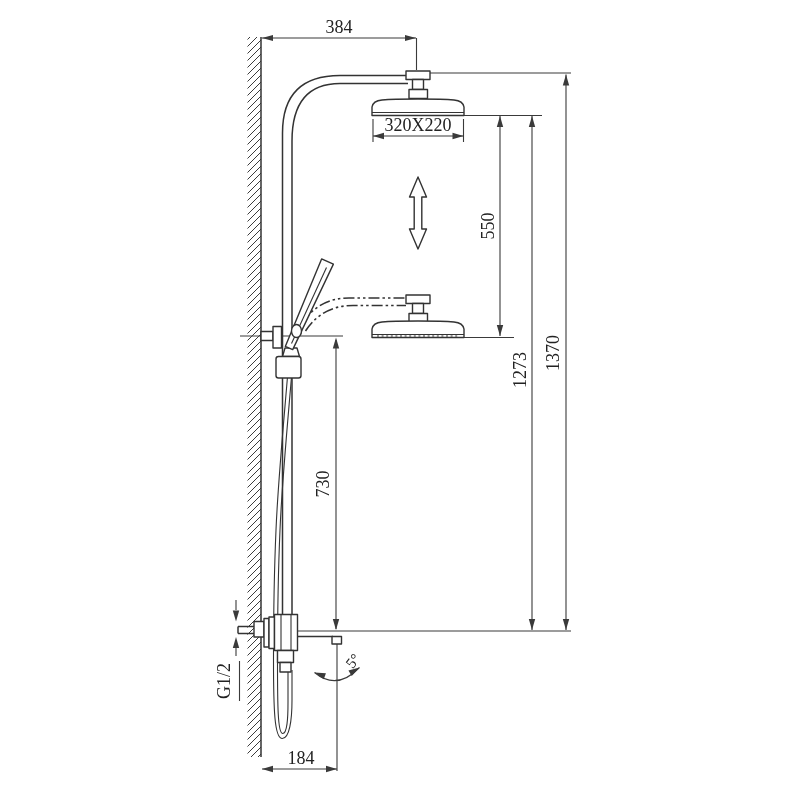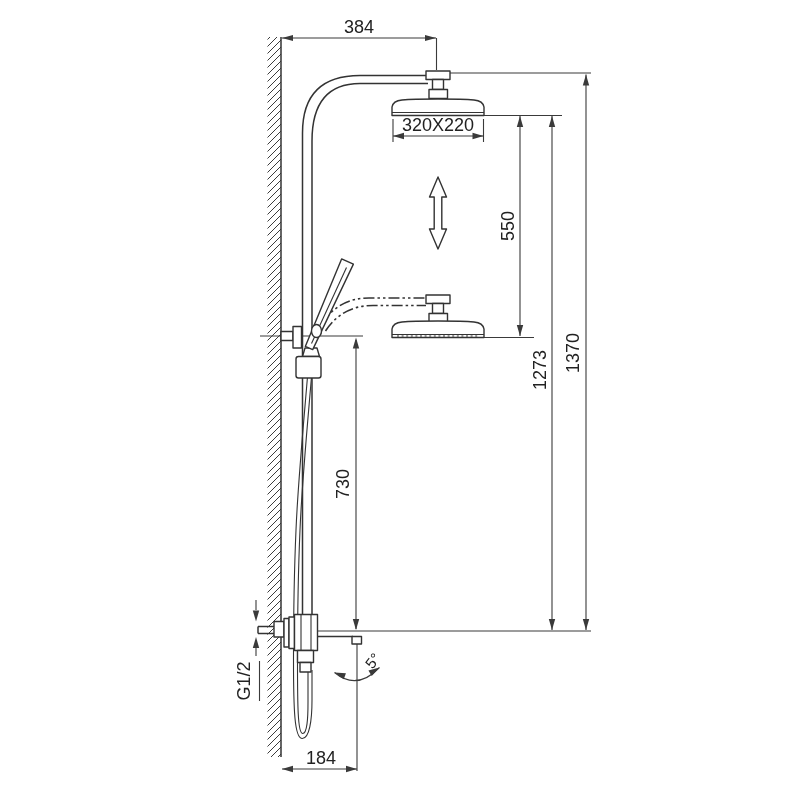--- a/index.html
+++ b/index.html
@@ -1,17 +1,17 @@
 <!DOCTYPE html>
 <html><head>
 <meta charset="utf-8">
 <style>
   html,body{margin:0;padding:0;background:#ffffff;}
   .stage{position:relative;width:661px;height:800px;background:#ffffff;overflow:hidden;
-         font-family:Liberation Sans, sans-serif;margin-left:20px;}
+         font-family:Liberation Serif, serif;}
   svg{position:absolute;left:0;top:0;}
   .obj{stroke:#333333;stroke-width:1.5;fill:none;stroke-linejoin:round;stroke-linecap:butt;}
   .objf{stroke:#333333;stroke-width:1.4;fill:#ffffff;stroke-linejoin:round;}
   .thin{stroke:#333333;stroke-width:1.1;fill:none;}
   .dim{stroke:#3a3a3a;stroke-width:1.1;fill:none;}
   .arr{fill:#3a3a3a;stroke:none;}
   .phantom{stroke:#333333;stroke-width:1.6;fill:none;stroke-dasharray:11 3 2.5 3 2.5 3;}
   .dimtext{font-size:18px;fill:#222222;text-anchor:middle;}
   .dimtext-sm{font-size:15px;fill:#222222;text-anchor:middle;}
 </style>

